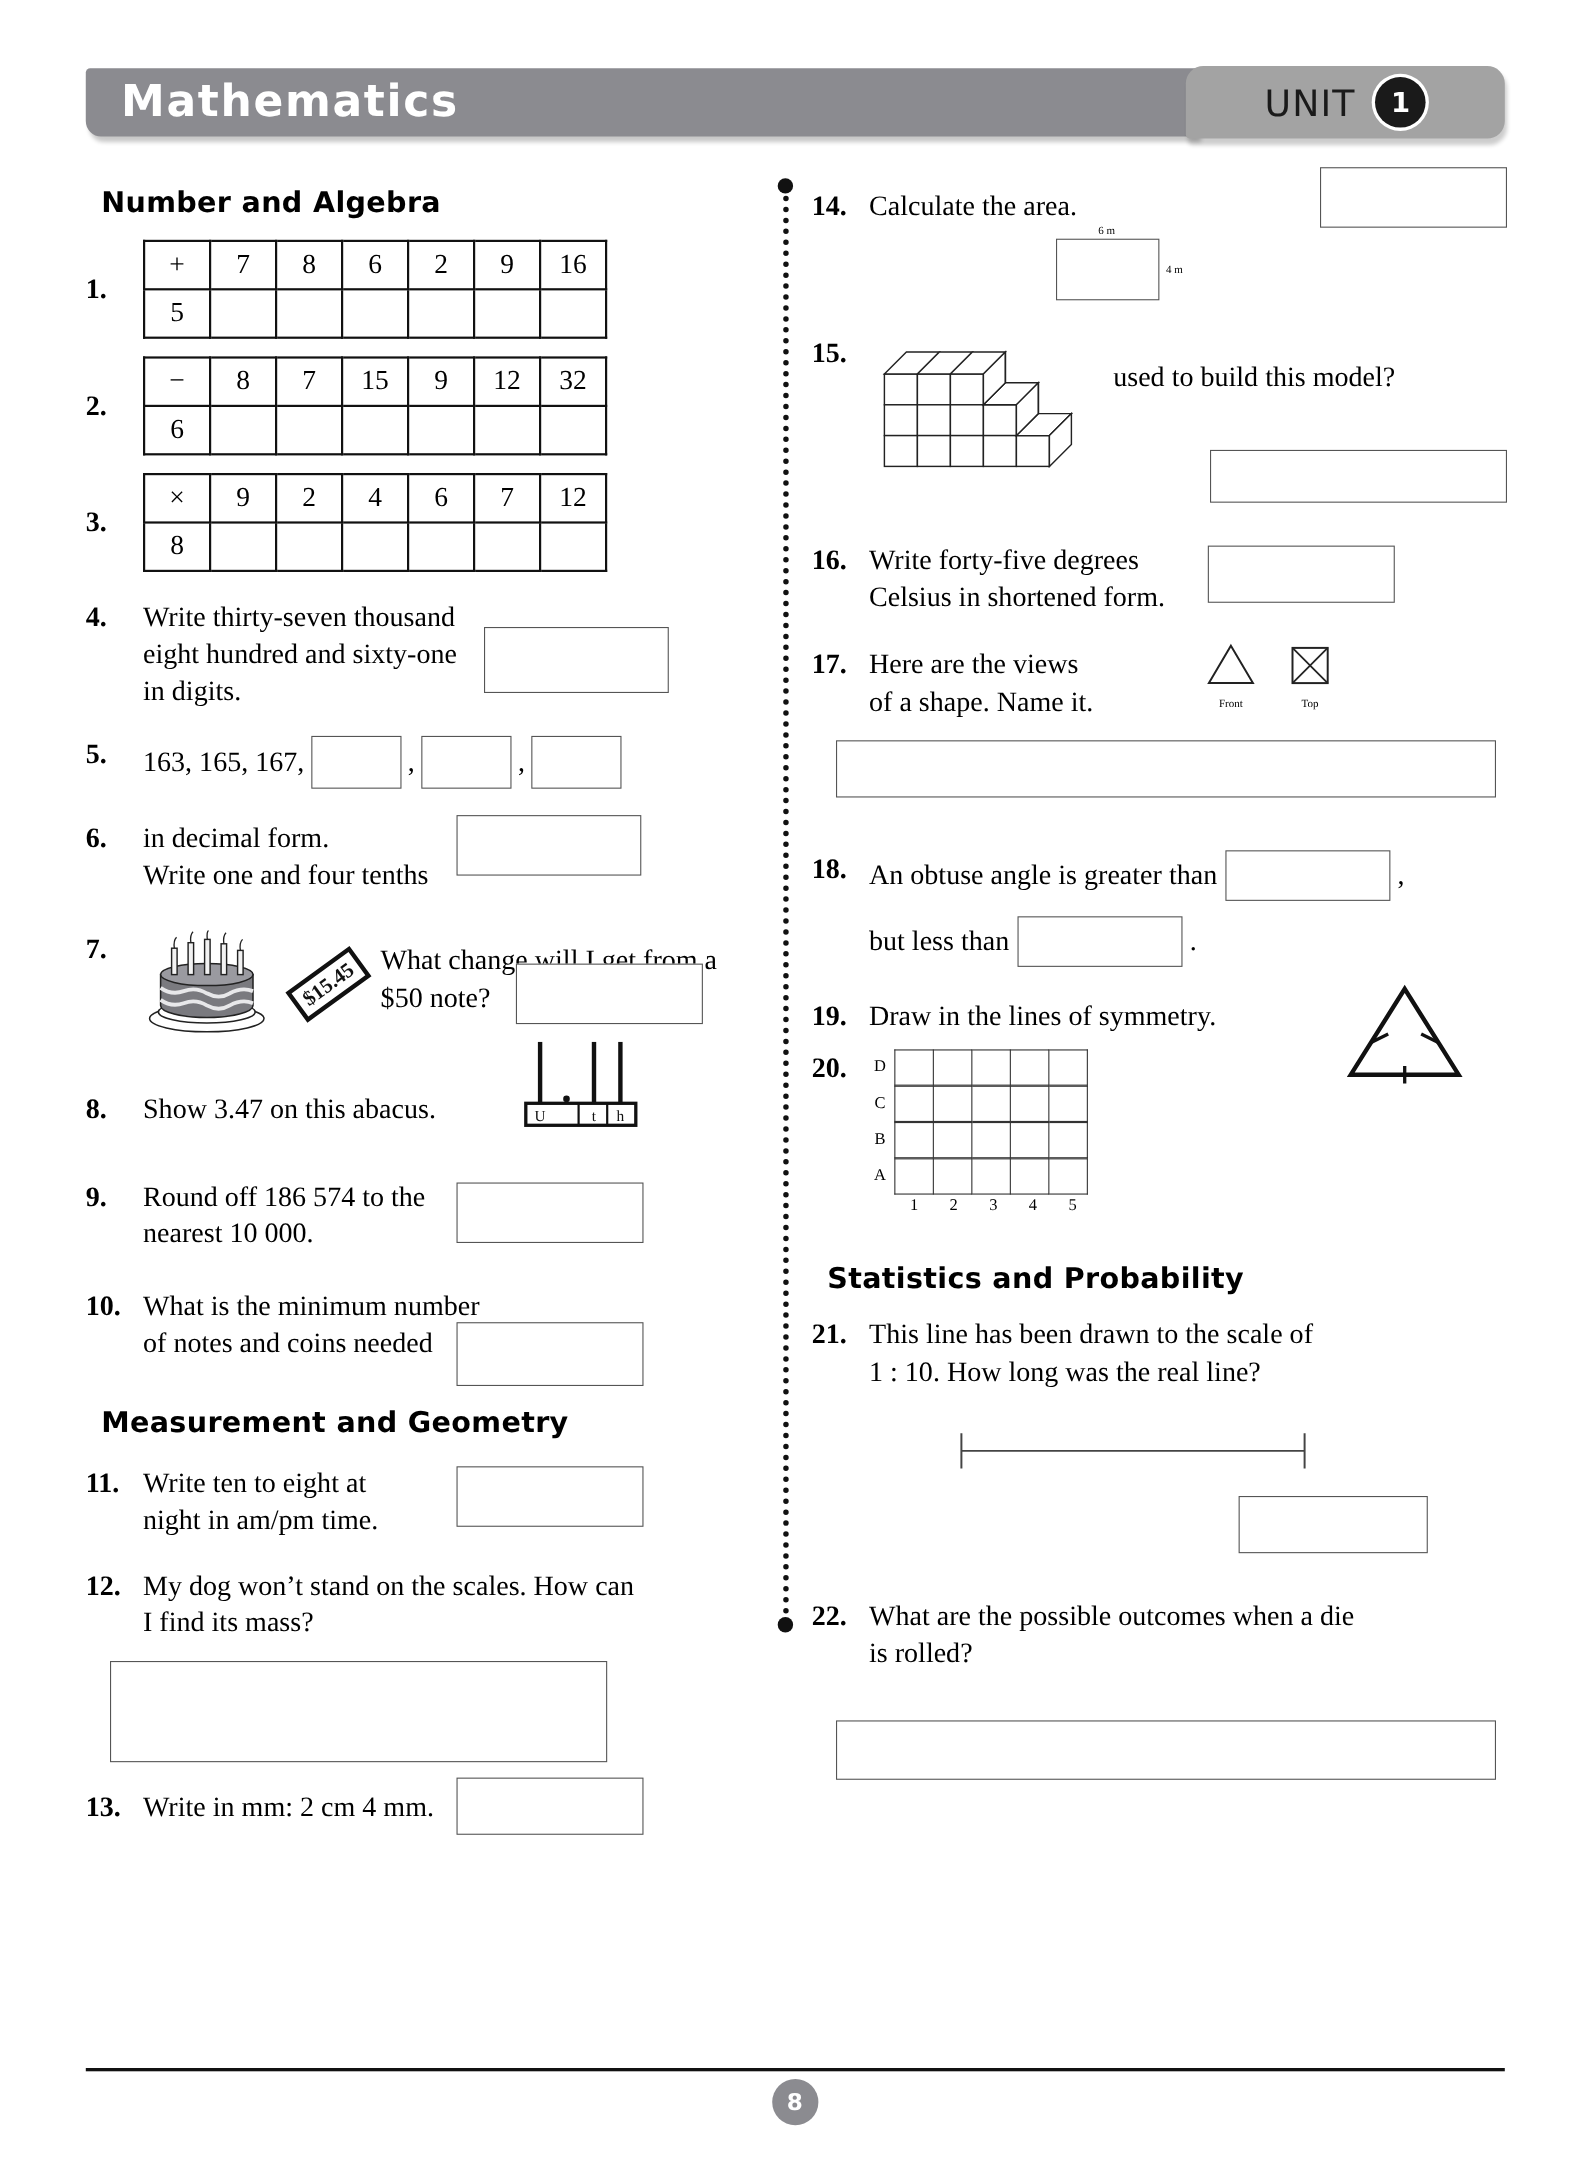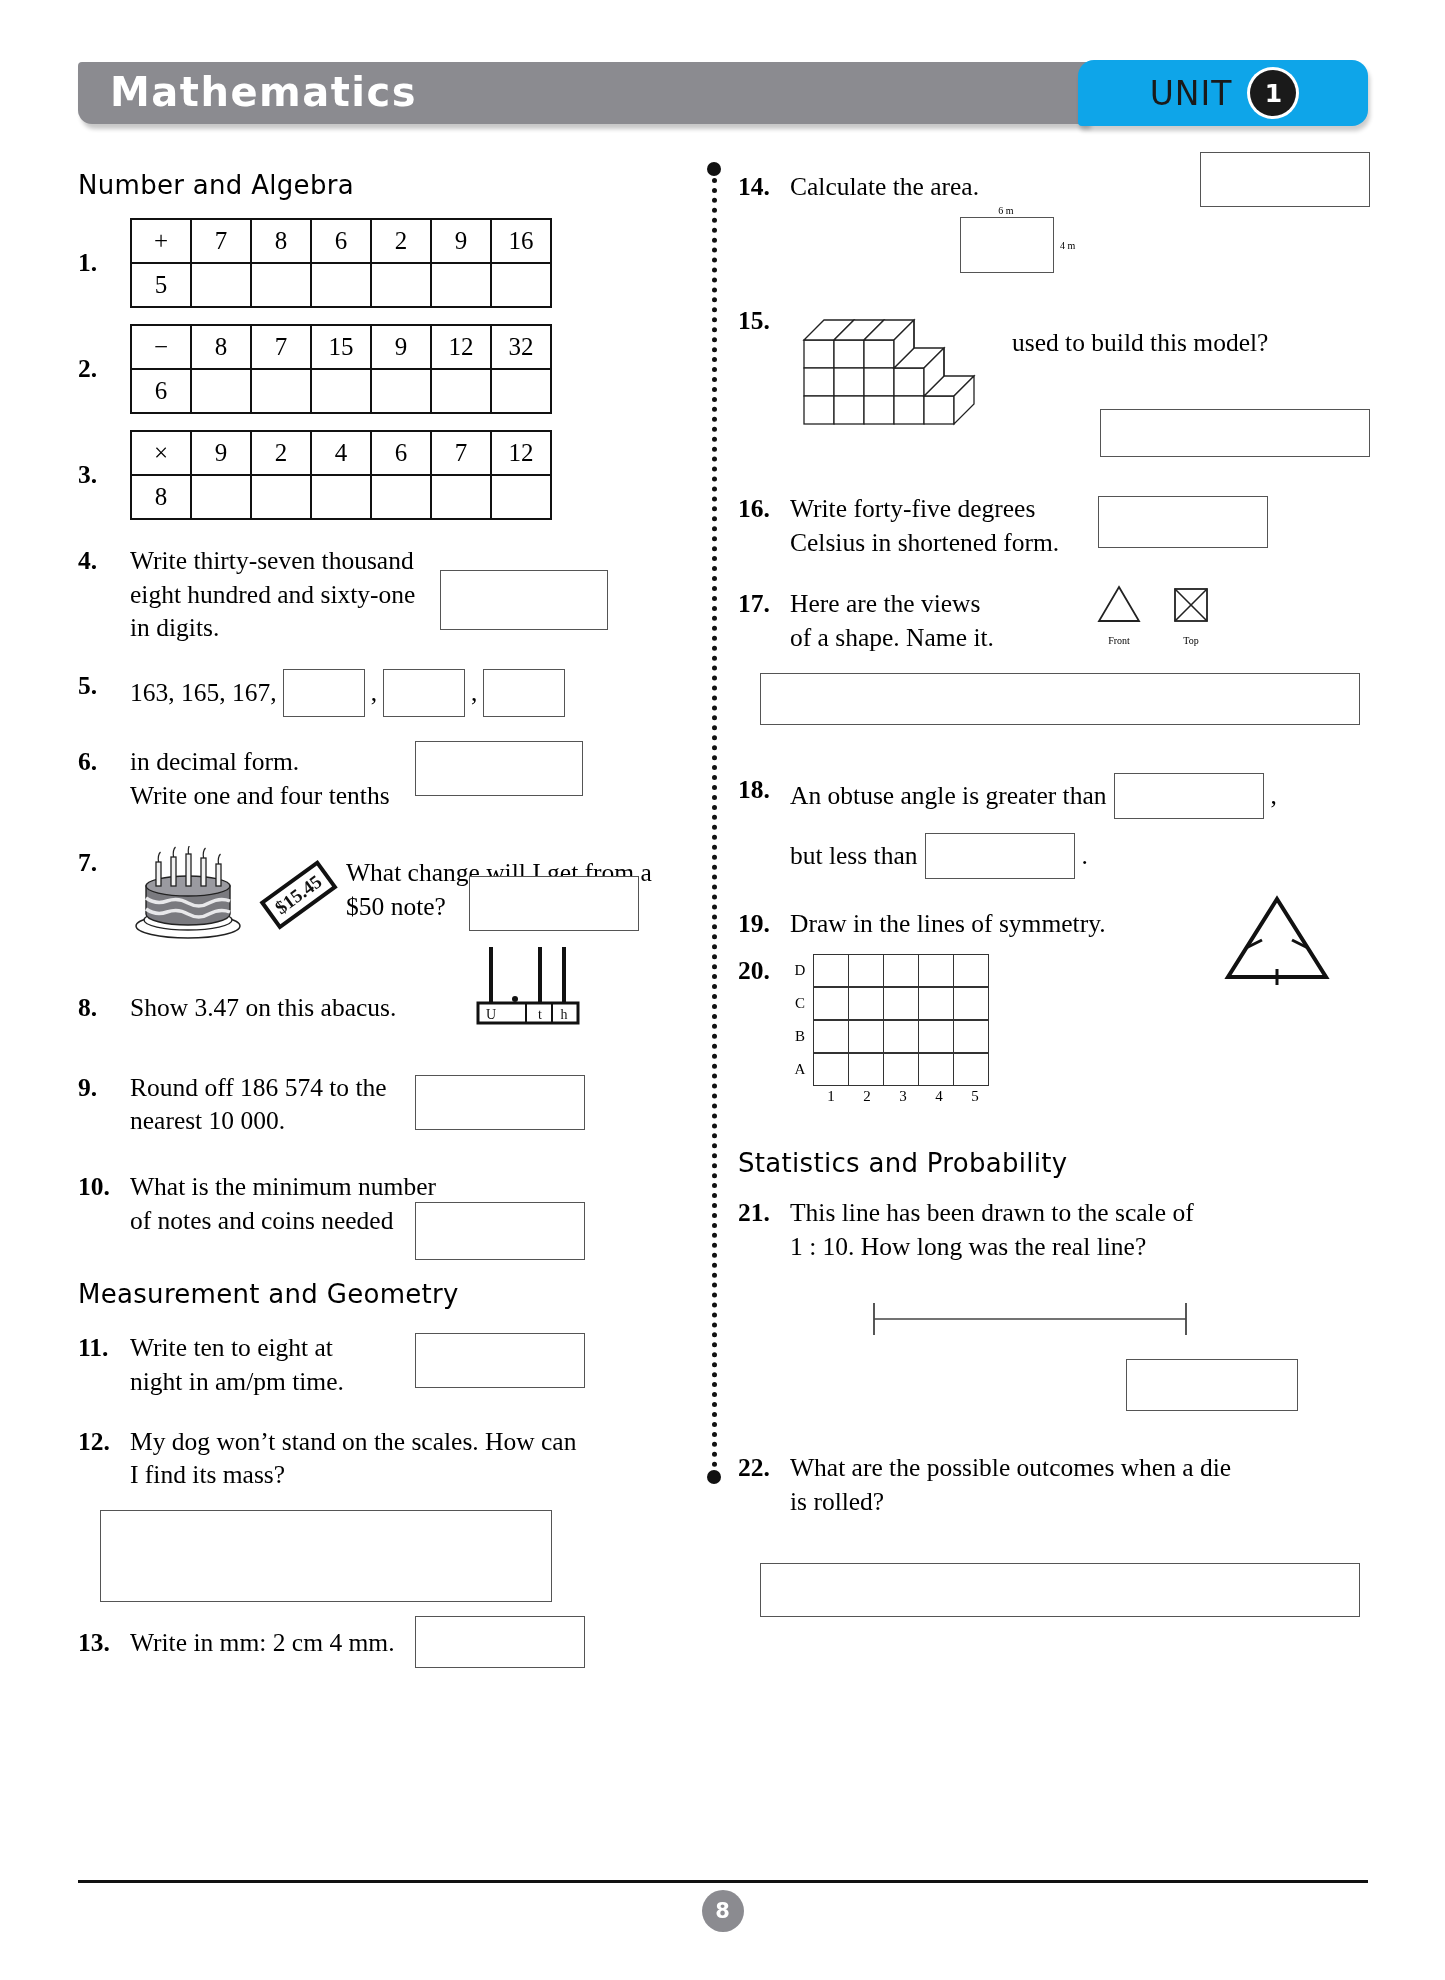--- a/index.html
+++ b/index.html
@@ -44,21 +44,21 @@
     font-weight: bold;
     font-size: 40px;
     letter-spacing: 1.5px;
   }
   .unit-badge {
     position: absolute;
     left: 1000px;
     top: -2px;
     width: 290px;
     height: 66px;
-    background: #0ea5e9;
+    background: #a3a3a3;
     border-radius: 16px 16px 16px 4px;
     box-shadow: 2px 5px 4px rgba(0,0,0,0.2);
     display: flex;
     align-items: center;
     justify-content: center;
     gap: 18px;
   }
   .unit-label {
     font-family: "DejaVu Sans", sans-serif;
     font-size: 33px;
@@ -101,24 +101,24 @@
     left: 707px;
     width: 14px;
     height: 14px;
     border-radius: 50%;
     background: #111;
   }
 
   
   .section-head {
     font-family: "DejaVu Sans", sans-serif;
-    font-weight: normal;
+    font-weight: bold;
     font-size: 26px;
     letter-spacing: 0.3px;
-    margin: 0 0 18px 0;
+    margin: 0 0 18px 14px;
   }
 
   
   .q {
     position: relative;
     display: flex;
     align-items: flex-start;
     font-size: 25.5px;
     line-height: 1.32;
   }

